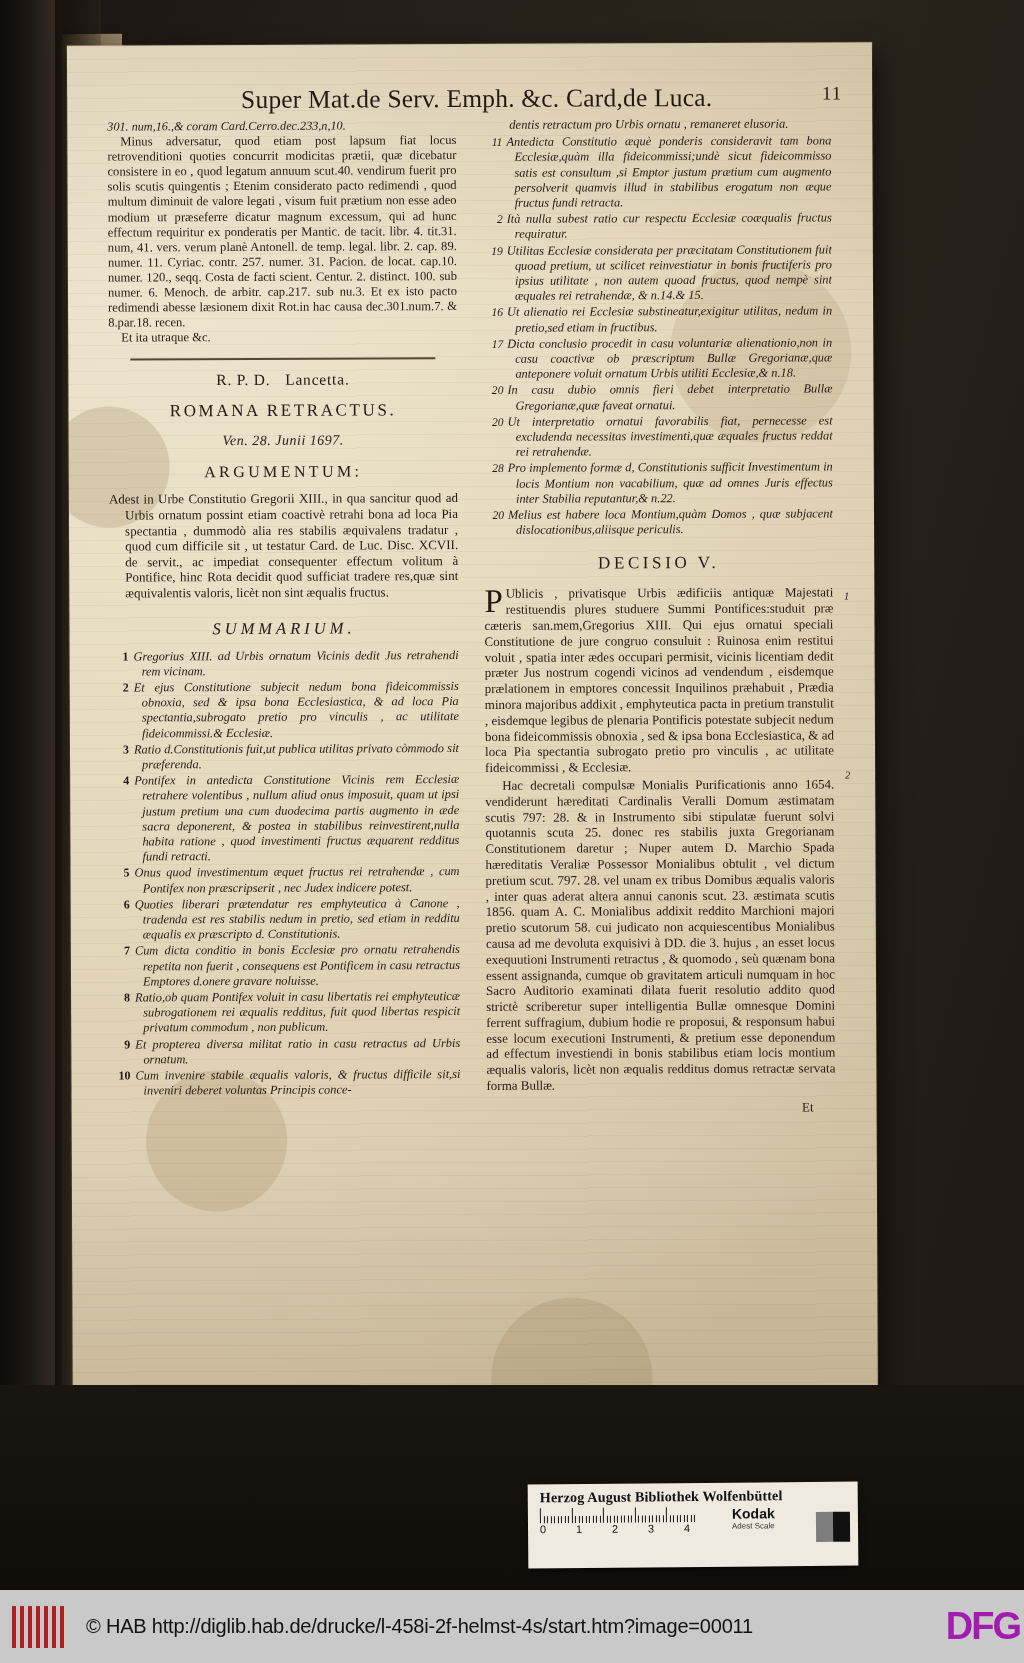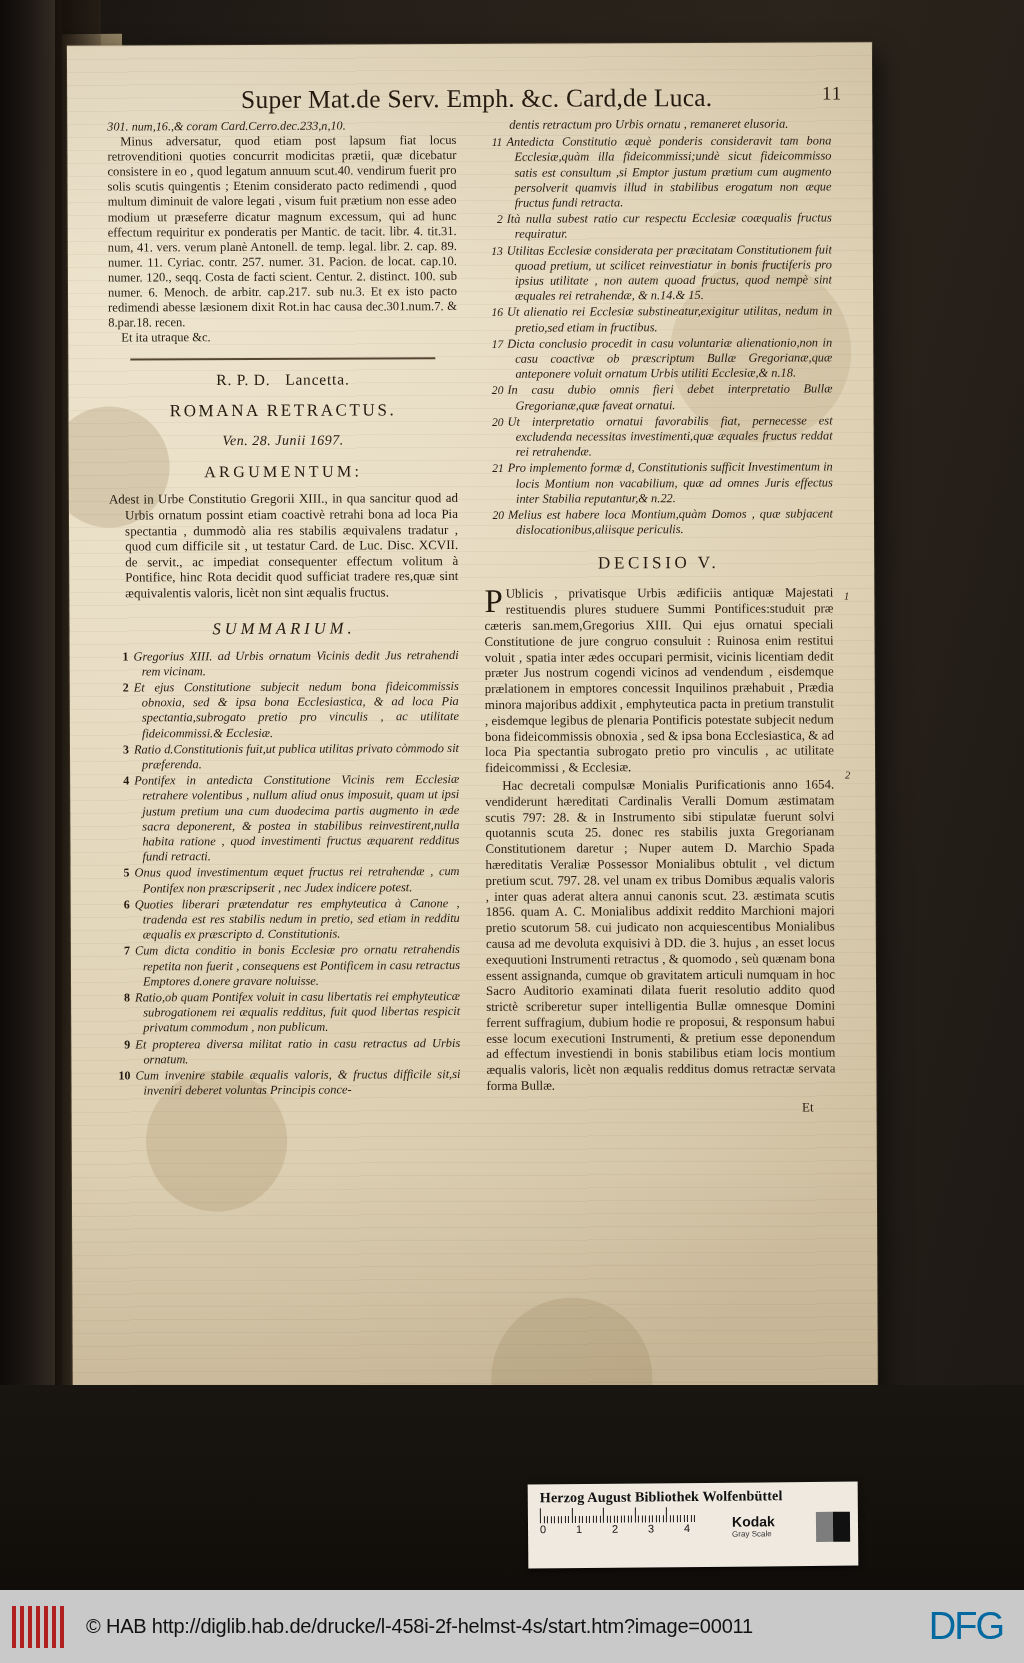--- a/index.html
+++ b/index.html
@@ -110,36 +110,36 @@
     transform:rotate(-0.5deg);}
   .target .tname{font-family:"Liberation Serif",serif;font-weight:700;font-size:14.2px;
     color:#111;margin:5px 0 0 12px;letter-spacing:.1px;white-space:nowrap;}
   .target .row{display:flex;align-items:flex-start;margin-top:2px;}
   .ruler{margin-left:12px;width:180px;}
   .ruler .ticks{height:15px;display:flex;align-items:flex-end;}
   .ruler .ticks i{display:block;width:1px;background:#1a1a1a;margin-right:2.5px;height:7px;}
   .ruler .ticks i.maj{height:15px;}
   .ruler .nums{display:flex;color:#111;font-family:"Liberation Sans",sans-serif;font-size:11px;}
   .ruler .nums span{width:36px;text-align:left;}
-  .kodak{margin-left:12px;color:#111;margin-top:8px;}
+  .kodak{margin-left:12px;color:#111;}
   .kodak .kk{font-family:"Liberation Sans",sans-serif;font-weight:700;font-size:14px;line-height:14px;}
   .kodak .gs{font-family:"Liberation Sans",sans-serif;font-size:8px;color:#333;margin-top:1px;}
   .patch{position:absolute;right:8px;top:30px;width:34px;height:30px;display:flex;}
   .patch b{display:block;width:17px;height:30px;}
 
   
   .footer{position:absolute;left:0;bottom:0;width:1024px;height:73px;
     background:#c9c9c9;display:flex;align-items:center;}
   .footer .bars{width:52px;height:44px;margin-left:12px;display:flex;
      align-items:center;justify-content:space-between;}
   .footer .bars i{display:block;width:4px;height:42px;background:#b02020;}
   .footer .url{flex:1;margin-left:22px;color:#111;font-family:"Liberation Sans",sans-serif;
     font-size:20px;letter-spacing:-.2px;white-space:nowrap;overflow:hidden;}
-  .footer .dfg{font-family:"Liberation Sans",sans-serif;font-weight:400;font-size:38px;
-    color:#0369a1;letter-spacing:-2px;margin-right:21px;}
+  .footer .dfg{font-family:"Liberation Sans",sans-serif;font-weight:700;font-size:38px;
+    color:#a21caf;letter-spacing:-2px;margin-right:4px;}
 </style>
 </head>
 <body>
 
 <div class="scan-bg"></div>
 <div class="gutter"></div>
 <div class="page-under"></div>
 <div class="gutter-shadow"></div>
 
 <div class="leaf">
@@ -228,41 +228,41 @@
         <div class="sumlist">
           <div class="ritem">
               <span class="n">11</span>
               <span class="t">Antedicta Constitutio æquè ponderis consideravit tam bona Ecclesiæ,quàm illa fideicommissi;undè sicut fideicommisso satis est consultum ,si Emptor justum prætium cum augmento persolverit quamvis illud in stabilibus erogatum non æque fructus fundi retracta.</span>
             </div>
           <div class="ritem">
               <span class="n">2</span>
               <span class="t">Ità nulla subest ratio cur respectu Ecclesiæ coæqualis fructus requiratur.</span>
             </div>
           <div class="ritem">
-              <span class="n">13</span>
+              <span class="n">19</span>
               <span class="t">Utilitas Ecclesiæ considerata per præcitatam Constitutionem fuit quoad pretium, ut scilicet reinvestiatur in bonis fructiferis pro ipsius utilitate , non autem quoad fructus, quod nempè sint æquales rei retrahendæ, &amp; n.14.&amp; 15.</span>
             </div>
           <div class="ritem">
               <span class="n">16</span>
               <span class="t">Ut alienatio rei Ecclesiæ substineatur,exigitur utilitas, nedum in pretio,sed etiam in fructibus.</span>
             </div>
           <div class="ritem">
               <span class="n">17</span>
               <span class="t">Dicta conclusio procedit in casu voluntariæ alienationio,non in casu coactivæ ob præscriptum Bullæ Gregorianæ,quæ anteponere voluit ornatum Urbis utiliti Ecclesiæ,&amp; n.18.</span>
             </div>
           <div class="ritem">
               <span class="n">20</span>
               <span class="t">In casu dubio omnis fieri debet interpretatio Bullæ Gregorianæ,quæ faveat ornatui.</span>
             </div>
           <div class="ritem">
               <span class="n">20</span>
               <span class="t">Ut interpretatio ornatui favorabilis fiat, pernecesse est excludenda necessitas investimenti,quæ æquales fructus reddat rei retrahendæ.</span>
             </div>
           <div class="ritem">
-              <span class="n">21</span>
+              <span class="n">28</span>
               <span class="t">Pro implemento formæ d, Constitutionis sufficit Investimentum in locis Montium non vacabilium, quæ ad omnes Juris effectus inter Stabilia reputantur,&amp; n.22.</span>
             </div>
           <div class="ritem">
               <span class="n">20</span>
               <span class="t">Melius est habere loca Montium,quàm Domos , quæ subjacent dislocationibus,aliisque periculis.</span>
             </div>
         </div>
 
         <div class="h-dec">DECISIO V.</div>
 
@@ -339,21 +339,21 @@
       <div class="nums">
         <span>0</span>
         <span>1</span>
         <span>2</span>
         <span>3</span>
         <span>4</span>
       </div>
     </div>
     <div class="kodak">
       <div class="kk">Kodak</div>
-      <div class="gs">Gray Scale</div>
+      <div class="gs">Adest Scale</div>
     </div>
     <div class="patch">
       <b style="background:#7d7d7d;"></b>
       <b style="background:#111;"></b>
     </div>
   </div>
 </div>
 
 <div class="footer">
   <div class="bars">

